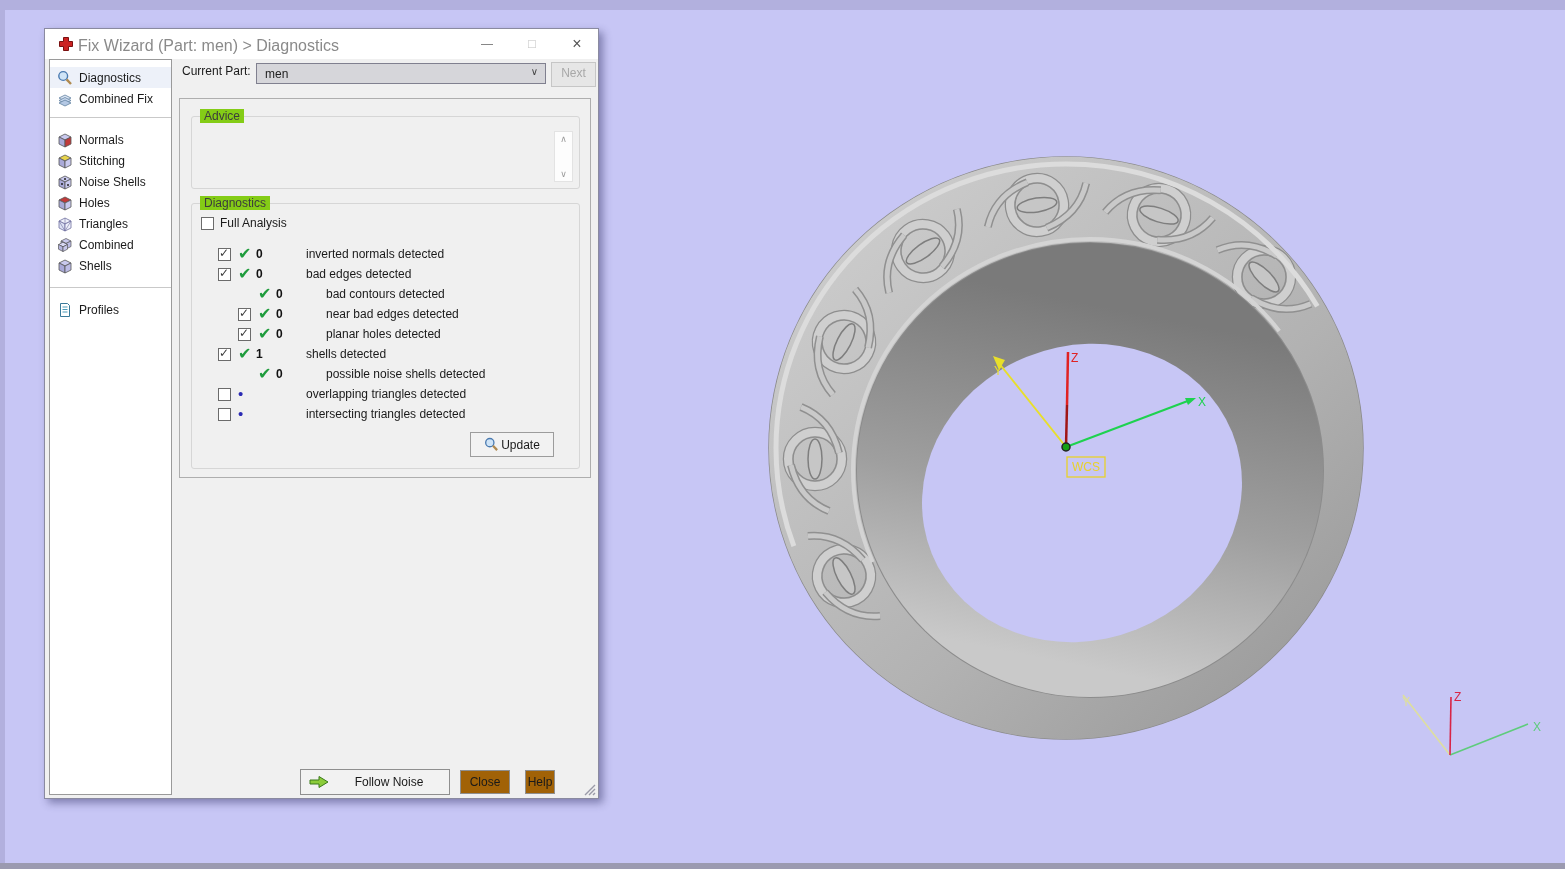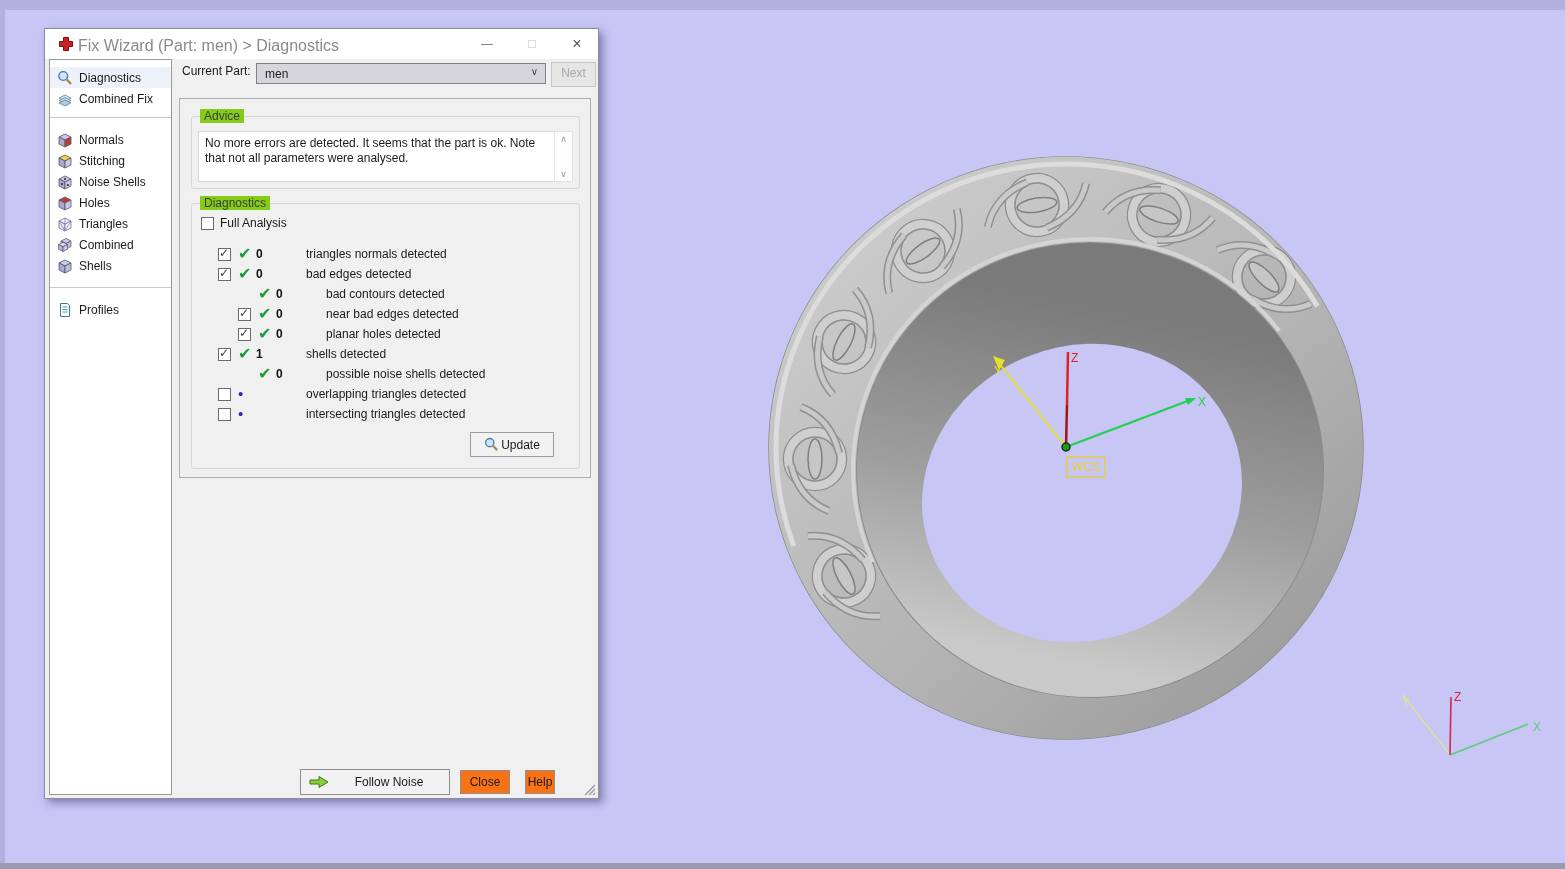--- a/index.html
+++ b/index.html
@@ -20,21 +20,21 @@
   .winbtn.min{left:426px;color:#777;font-size:12px;}
   .winbtn.max{left:471px;color:#c2c2c2;font-size:13px;}
   .winbtn.close{left:516px;color:#555;font-size:16px;}
 
   
   .cp-label{position:absolute;left:137px;top:35px;color:#1a1a1a;}
   .dropdown{position:absolute;left:211px;top:34px;width:290px;height:21px;background:#d6d6da;
     border:1px solid #80808f;box-sizing:border-box;}
   .dropdown .val{position:absolute;left:8px;top:3px;color:#222;}
   .dropdown .chev{position:absolute;right:7px;top:2px;color:#444;font-size:10px;}
-  .btn{background:#f97316;border:1px solid #8f8f8f;box-sizing:border-box;text-align:center;color:#1a1a1a;}
+  .btn{background:#a16207;border:1px solid #8f8f8f;box-sizing:border-box;text-align:center;color:#1a1a1a;}
   .next-btn{position:absolute;left:506px;top:33px;width:43px;height:23px;line-height:21px;
     background:#e6e6e6;border:1px solid #c6c6c6;color:#a8a8a8;text-align:center;}
 
   
   .sidebar{position:absolute;left:4px;top:30px;width:123px;height:736px;background:#ffffff;
     border:1px solid #9a9a9a;box-sizing:border-box;padding-top:7px;}
   .side-item{height:21px;display:flex;align-items:center;gap:6px;padding-left:7px;cursor:default;}
   .side-item.selected{background:#edf1f9;}
   .side-item .lbl{white-space:nowrap;}
   .side-sep{border:none;border-top:1px solid #c9c9c9;margin:0;}
@@ -331,21 +331,20 @@
         <path d="M5.5,5 h5 M5.5,7.5 h5 M5.5,10 h5" stroke="#4a9ab8" stroke-width="1" fill="none"></path>
       </svg>
       <span class="lbl">Profiles</span>
     </div>
   </div>
 
   <div class="panel">
 
     <div class="groupbox gb-advice">
       <span class="gb-label">Advice</span>
-      <div class="advice-text">No more errors are detected. It seems that the part is ok. Note that not all parameters were analysed.</div>
       <div class="advice-scroll">
         <div class="up">∧</div>
         <div class="down">∨</div>
       </div>
     </div>
 
     <div class="groupbox gb-diag">
       <span class="gb-label">Diagnostics</span>
 
       <div class="fa-row">
@@ -355,21 +354,21 @@
 
       <div class="diag-rows">
         <div class="drow i0">
           <span class="cbslot">
               <span class="checkbox">
                 <span class="mark">✓</span>
               </span>
             </span>
           <span class="status"><span class="ok">✔</span></span>
           <span class="count">0</span>
-          <span class="lbl">triangles normals detected</span>
+          <span class="lbl">inverted normals detected</span>
         </div>
         <div class="drow i0">
           <span class="cbslot">
               <span class="checkbox">
                 <span class="mark">✓</span>
               </span>
             </span>
           <span class="status"><span class="ok">✔</span></span>
           <span class="count">0</span>
           <span class="lbl">bad edges detected</span>

